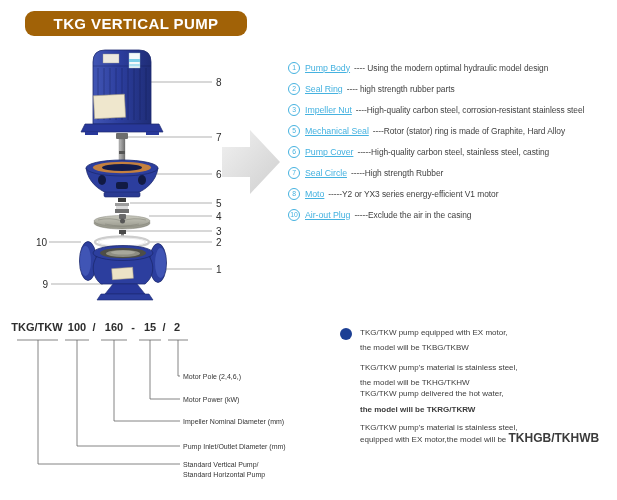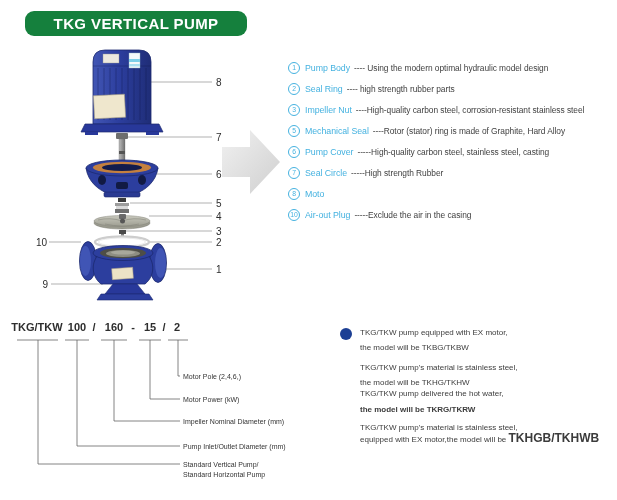--- a/index.html
+++ b/index.html
@@ -5,39 +5,39 @@
   html,body{margin:0;padding:0;}
   body{
     width:617px;height:500px;position:relative;overflow:hidden;
     background:#ffffff;
     font-family:"Liberation Sans",sans-serif;
     color:#3c3c3c;
   }
   
   .banner{
     position:absolute;left:25px;top:11px;width:222px;height:25px;
-    background:#15803d;border-radius:9px;
+    background:#a16207;border-radius:9px;
     display:flex;align-items:center;justify-content:center;
     color:#ffffff;font-size:15px;font-weight:700;letter-spacing:.4px;
   }
   
   .exploded{position:absolute;left:15px;top:40px;}
   .arrow-wrap{position:absolute;left:222px;top:126px;}
   
   .parts-list{position:absolute;left:288px;top:57px;}
   .part-item{
     height:21px;display:flex;align-items:center;white-space:nowrap;
     font-size:8.4px;letter-spacing:-0.05px;color:#3f3f3f;
   }
   .badge{
     flex:0 0 auto;width:10px;height:10px;margin-right:5px;
     border:1px solid #45b2e0;border-radius:50%;
     color:#45b2e0;font-size:6.8px;line-height:10px;text-align:center;
   }
-  .pname{color:#45b2e0;margin-right:4px;font-size:8.8px;}
+  .pname{color:#45b2e0;margin-right:4px;font-size:8.8px;text-decoration:underline;}
   .pdesc{color:#3f3f3f;}
   
   .model-code{position:absolute;left:8px;top:316px;}
   
   .note-bullet{
     position:absolute;left:340px;top:328px;width:12px;height:12px;
     border-radius:50%;background:#1c3f94;
   }
   .notes{position:absolute;left:360px;top:327px;font-size:8px;color:#3c3c3c;}
   .note-line{height:11px;line-height:11px;white-space:nowrap;}
@@ -224,20 +224,21 @@
     <span class="pdesc">-----High-quality carbon steel, stainless steel, casting</span>
   </div>
   <div class="part-item">
     <span class="badge">7</span>
     <span class="pname">Seal Circle</span>
     <span class="pdesc">-----High strength Rubber</span>
   </div>
   <div class="part-item">
     <span class="badge">8</span>
     <span class="pname">Moto</span>
+    <span class="pdesc">-----Y2 or YX3 series energy-efficient V1 motor</span>
   </div>
   <div class="part-item">
     <span class="badge">10</span>
     <span class="pname">Air-out Plug</span>
     <span class="pdesc">-----Exclude the air in the casing</span>
   </div>
 </div>
 
 <svg class="model-code" width="320" height="170" viewBox="0 0 320 170">
   <g font-family="Liberation Sans, sans-serif" font-size="11" font-weight="700" fill="#2e2e2e" text-anchor="middle">

